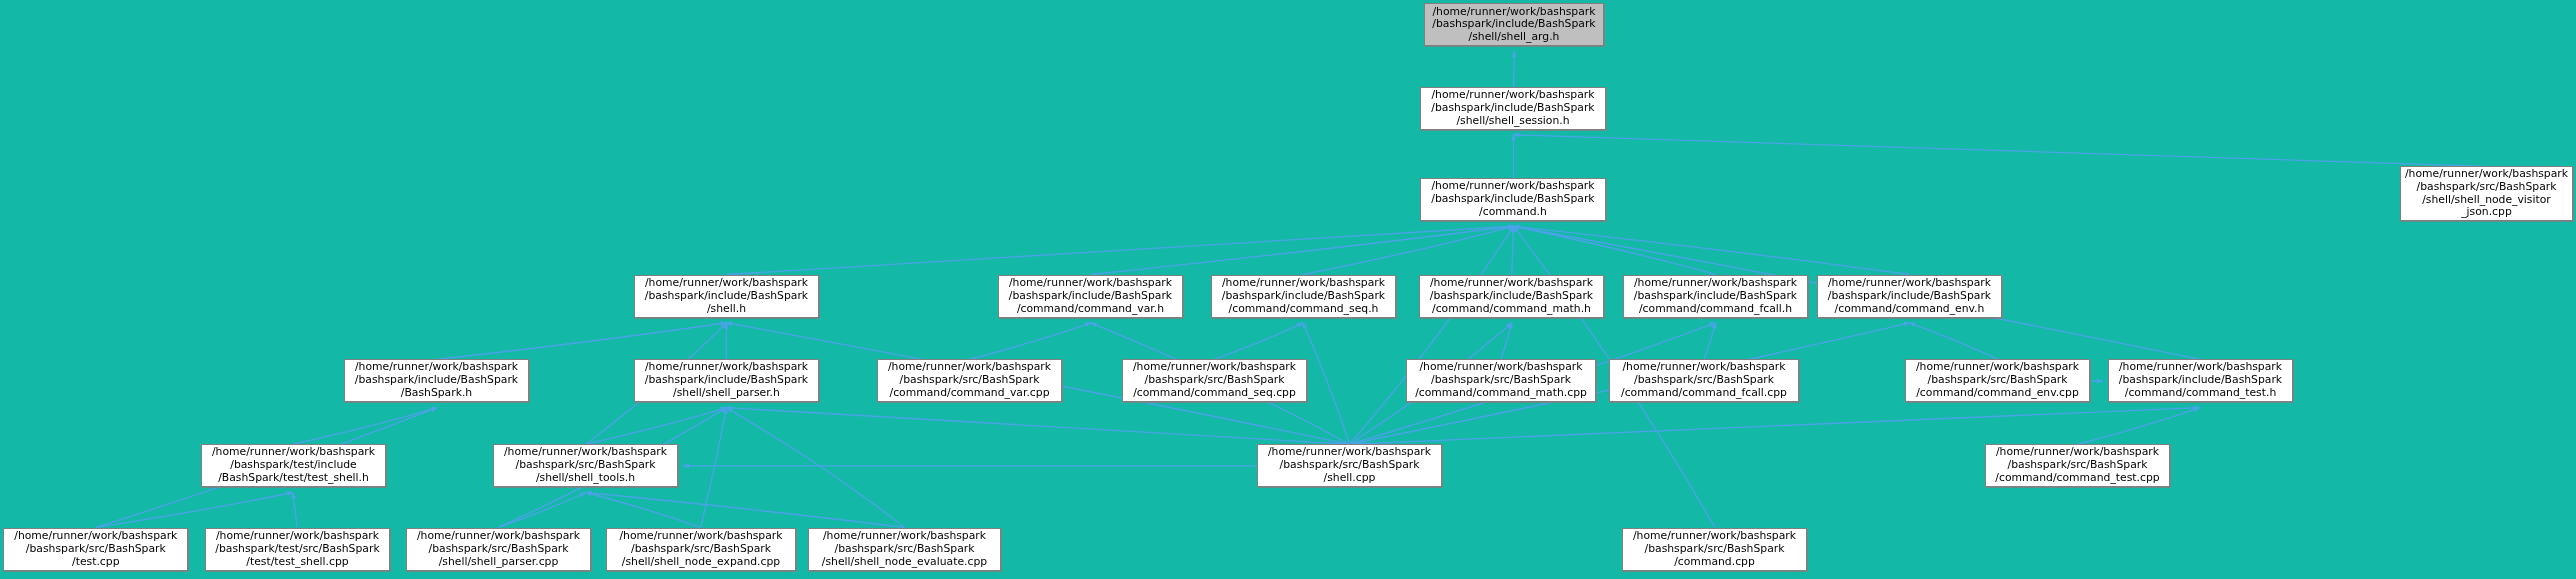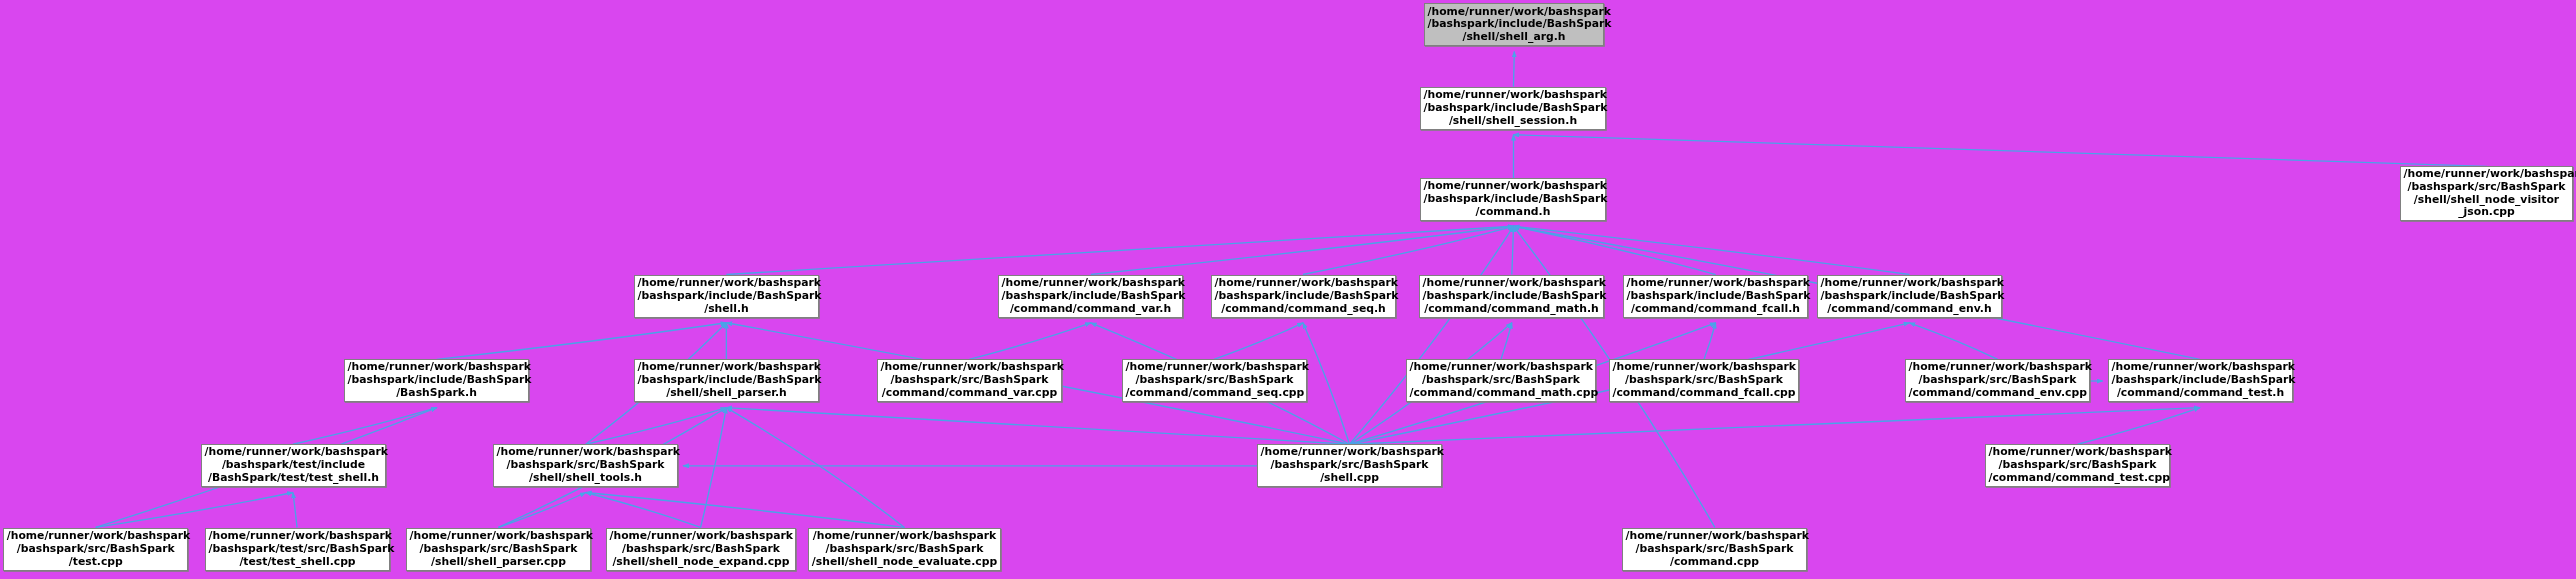--- a/index.html
+++ b/index.html
@@ -1,17 +1,17 @@
 <!DOCTYPE html>
 <html style="font-size:13.3px"><head>
 <meta charset="utf-8">
 <style>
   html,body{margin:0;padding:0;background:#000;}
-  #graph-root{position:relative;width:2576px;height:579px;background:#d946ef;
-    font-family:"DejaVu Sans","Liberation Sans",sans-serif;overflow:hidden;font-weight:bold;}
+  #graph-root{position:relative;width:2576px;height:579px;background:#14b8a6;
+    font-family:"DejaVu Sans","Liberation Sans",sans-serif;overflow:hidden;}
   svg#edges{position:absolute;left:0;top:0;width:2576px;height:579px;}
   .node{position:absolute;box-sizing:border-box;background:#ffffff;
     border:0.8px solid #808080;box-shadow:0.8px 0.8px 0 #808080;
     display:flex;align-items:center;justify-content:center;
     text-align:center;color:#000;font-size:10.8px;line-height:1.18;
     white-space:pre-line;padding:0.8px 2.5px;}
   .node.root{background:#bfbfbf;}
   .node .lbl{display:block;width:100%;}
 </style>
 </head>

